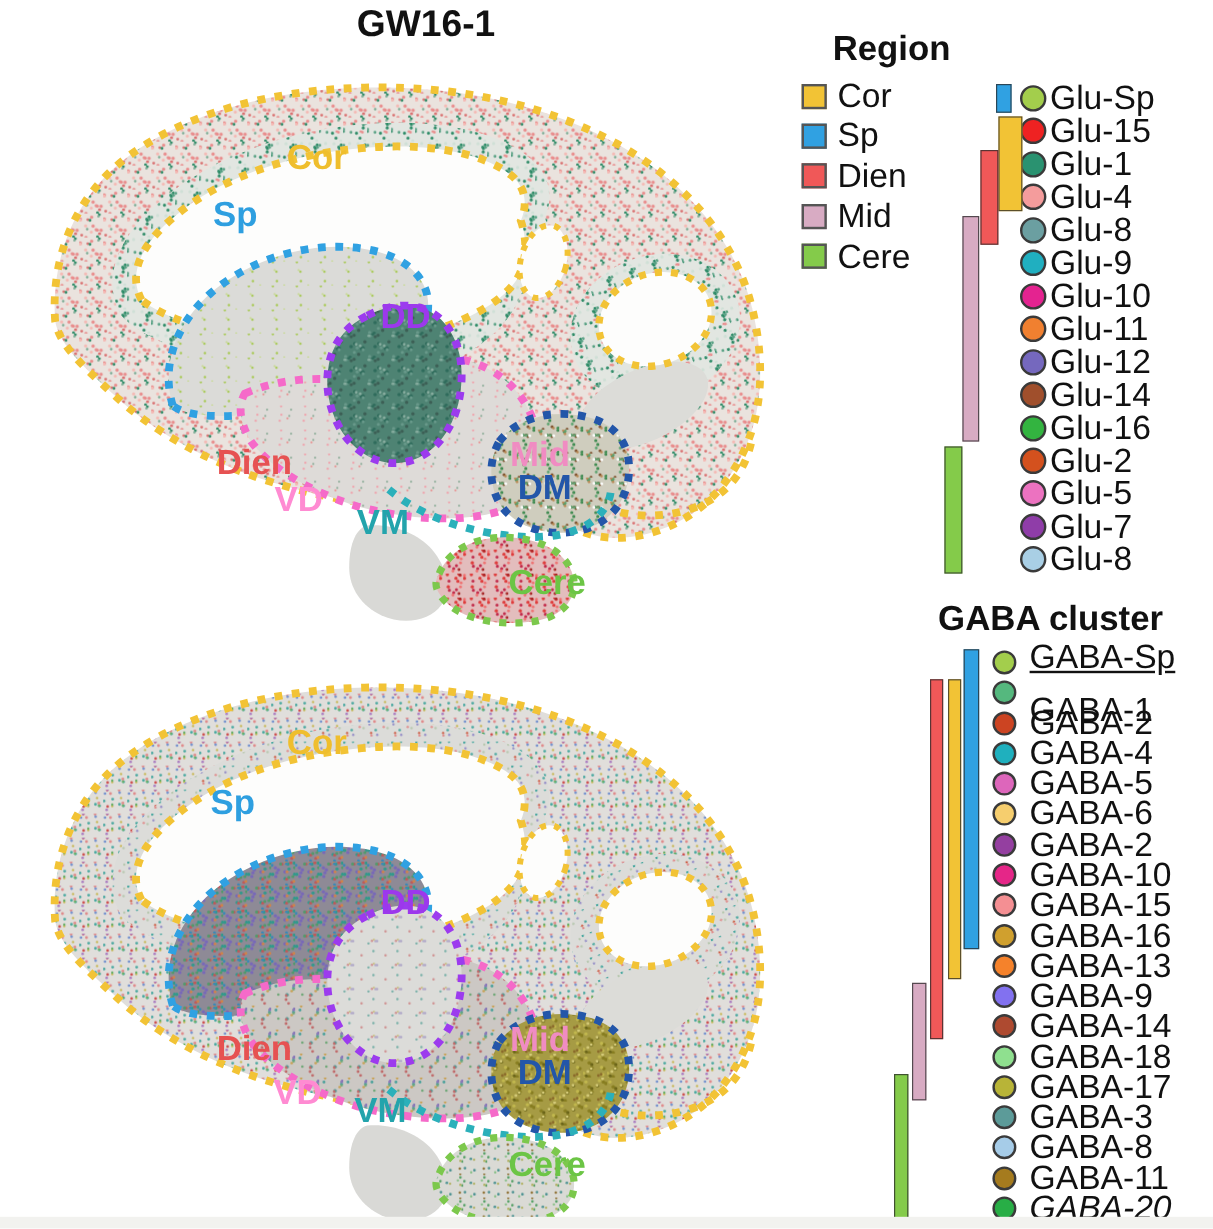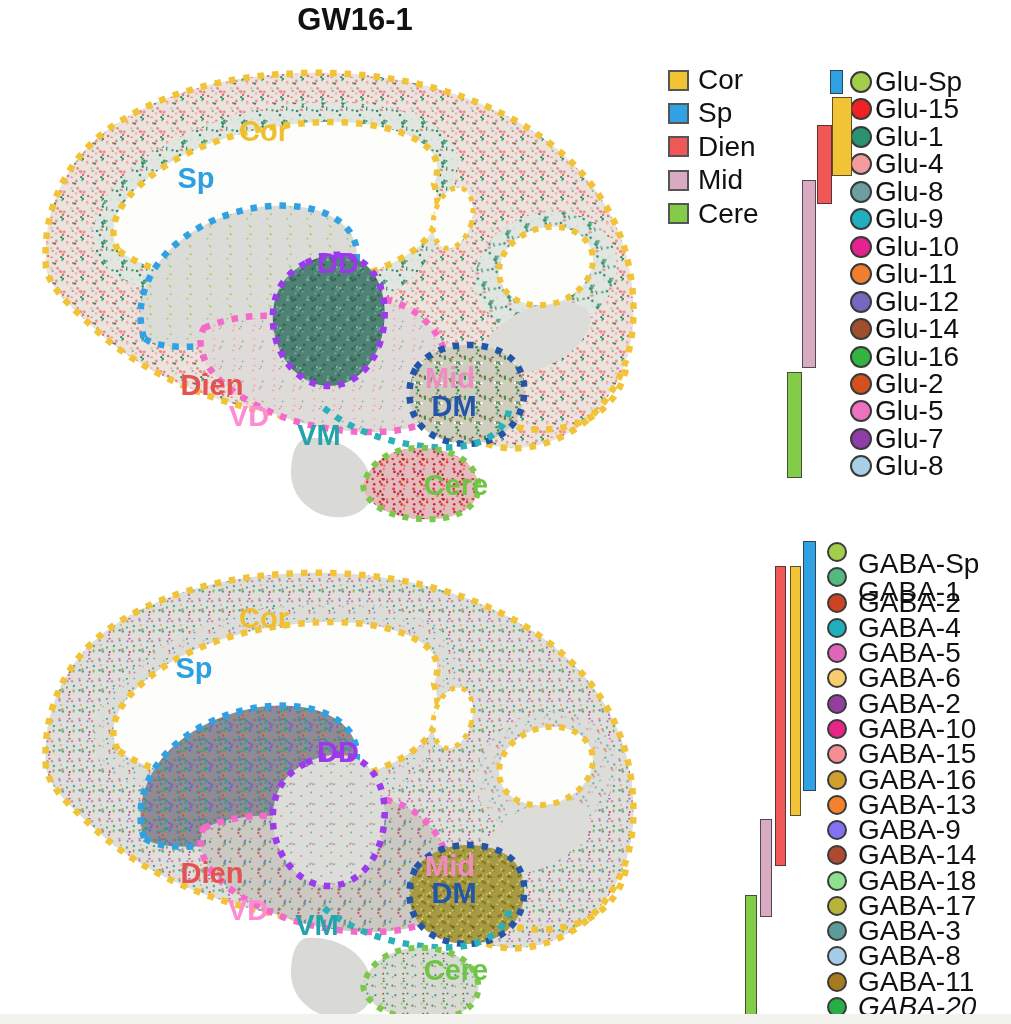--- a/index.html
+++ b/index.html
@@ -327,20 +327,21 @@
         <text x="332" y="224" fill="#9C38EC" class="blab">DD</text>
         <text x="206" y="345" fill="#E65252" class="blab">Dien</text>
         <text x="444" y="338" fill="#F08CC2" class="blab">Mid</text>
         <text x="448" y="365" fill="#2356A9" class="blab">DM</text>
         <text x="242" y="382" fill="#FF8BD2" class="blab">VD</text>
         <text x="311" y="397" fill="#23A4AC" class="blab">VM</text>
         <text x="450" y="442" fill="#6CC545" class="blab">Cere</text>
       </svg></div>
 
   <div id="region-legend" class="legend">
+    <div class="ltitle">Region</div>
   <span class="lrow-sq" style="left: 10px; top: 44.5px; background: rgb(242, 195, 53);"></span>
       <span class="lrow-lab" style="left: 40px; top: 55px;">Cor</span>
       <span class="lrow-sq" style="left: 10px; top: 77.9px; background: rgb(48, 161, 226);"></span>
       <span class="lrow-lab" style="left: 40px; top: 88.4px;">Sp</span>
       <span class="lrow-sq" style="left: 10px; top: 111.3px; background: rgb(240, 88, 88);"></span>
       <span class="lrow-lab" style="left: 40px; top: 121.8px;">Dien</span>
       <span class="lrow-sq" style="left: 10px; top: 144.7px; background: rgb(216, 171, 195);"></span>
       <span class="lrow-lab" style="left: 40px; top: 155.2px;">Mid</span>
       <span class="lrow-sq" style="left: 10px; top: 178.1px; background: rgb(132, 203, 74);"></span>
       <span class="lrow-lab" style="left: 40px; top: 188.6px;">Cere</span>
@@ -376,22 +377,23 @@
       <span class="lrow-lab" style="left: 95px; top: 410.85px;">Glu-7</span>
       <span class="lrow-dot" style="left: 70px; top: 427.3px; width: 22px; height: 22px; background: rgb(169, 207, 229);"></span>
       <span class="lrow-lab" style="left: 95px; top: 438.3px;">Glu-8</span>
       <div class="lbar" style="left: 50px; width: 13px; top: 42px; height: 24px; background: rgb(48, 161, 226);"></div>
       <div class="lbar" style="left: 52px; width: 20px; top: 69.45px; height: 78.9px; background: rgb(242, 195, 53);"></div>
       <div class="lbar" style="left: 37px; width: 15px; top: 96.9px; height: 78.9px; background: rgb(240, 88, 88);"></div>
       <div class="lbar" style="left: 22px; width: 14px; top: 151.8px; height: 188.7px; background: rgb(216, 171, 195);"></div>
       <div class="lbar" style="left: 7px; width: 15px; top: 343.95px; height: 106.35px; background: rgb(132, 203, 74);"></div>
     </div>
   <div id="gaba-legend" class="legend">
+    <div class="ltitle">GABA cluster</div>
   <span class="lrow-dot" style="left: 87px; top: 42px; width: 20px; height: 20px; background: rgb(163, 206, 76);"></span>
-      <span class="lrow-lab" style="left: 118px; top: 64px;">GABA-Sp</span>
+      <span class="lrow-lab" style="left: 118px; top: 48px; text-decoration: underline;">GABA-Sp</span>
       <span class="lrow-dot" style="left: 87px; top: 67.28px; width: 20px; height: 20px; background: rgb(85, 184, 126);"></span>
       <span class="lrow-lab" style="left: 118px; top: 77.28px; margin-top: 15px;">GABA-1</span>
       <span class="lrow-dot" style="left: 87px; top: 92.56px; width: 20px; height: 20px; background: rgb(204, 68, 34);"></span>
       <span class="lrow-lab" style="left: 118px; top: 102.56px;">GABA-2</span>
       <span class="lrow-dot" style="left: 87px; top: 117.84px; width: 20px; height: 20px; background: rgb(31, 176, 190);"></span>
       <span class="lrow-lab" style="left: 118px; top: 127.84px;">GABA-4</span>
       <span class="lrow-dot" style="left: 87px; top: 143.12px; width: 20px; height: 20px; background: rgb(221, 102, 187);"></span>
       <span class="lrow-lab" style="left: 118px; top: 153.12px;">GABA-5</span>
       <span class="lrow-dot" style="left: 87px; top: 168.4px; width: 20px; height: 20px; background: rgb(246, 206, 110);"></span>
       <span class="lrow-lab" style="left: 118px; top: 178.4px;">GABA-6</span>

